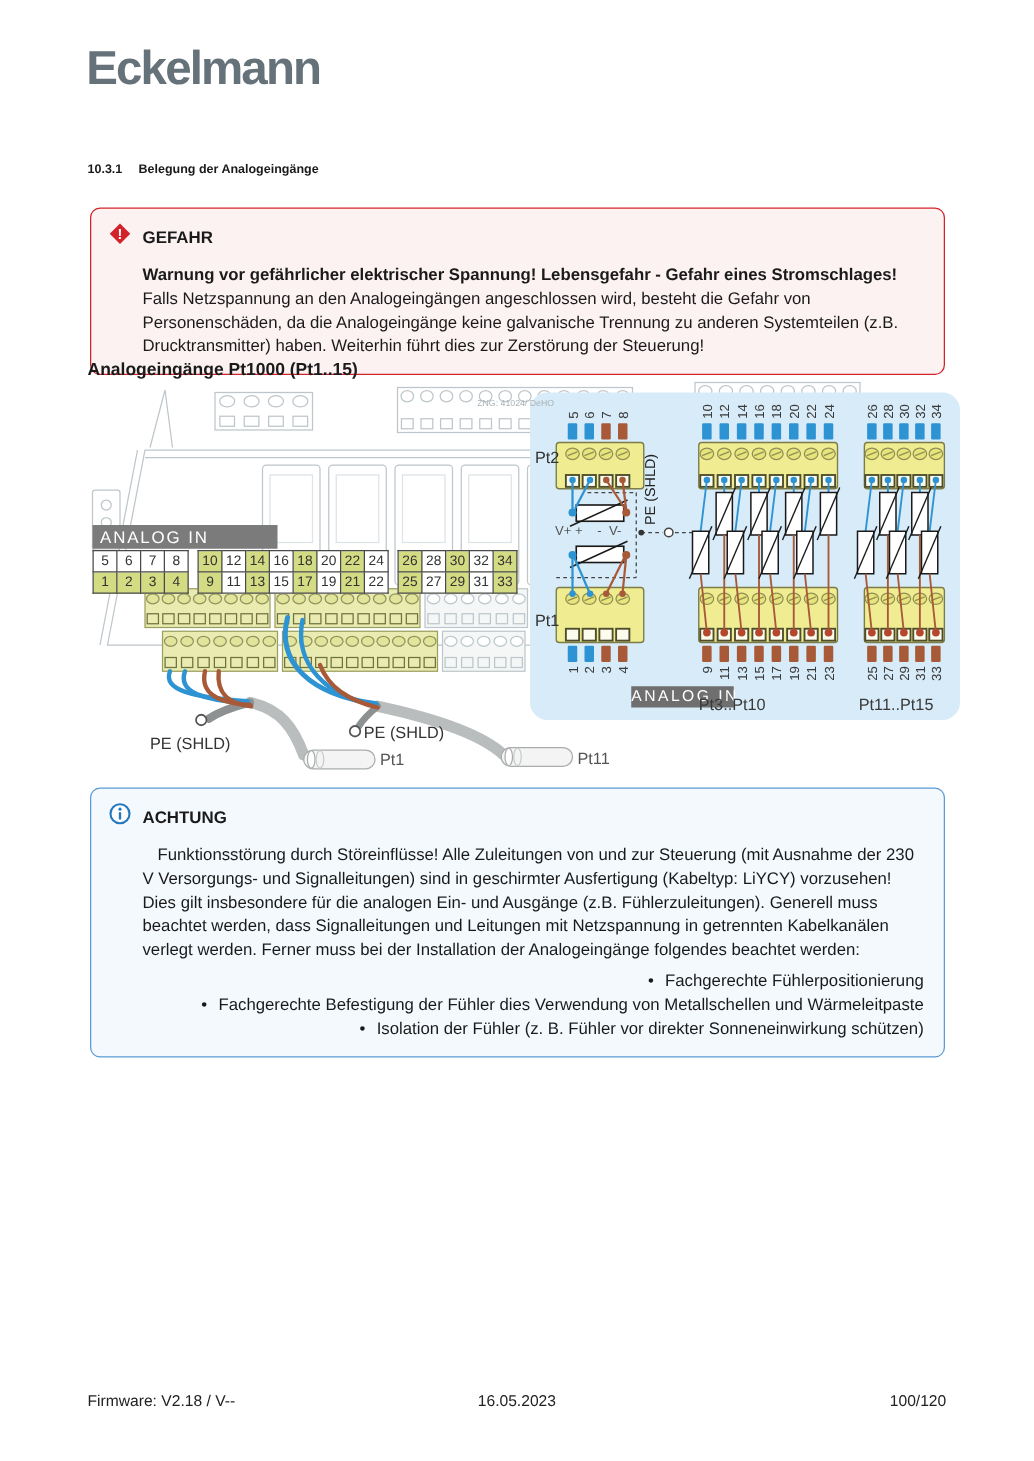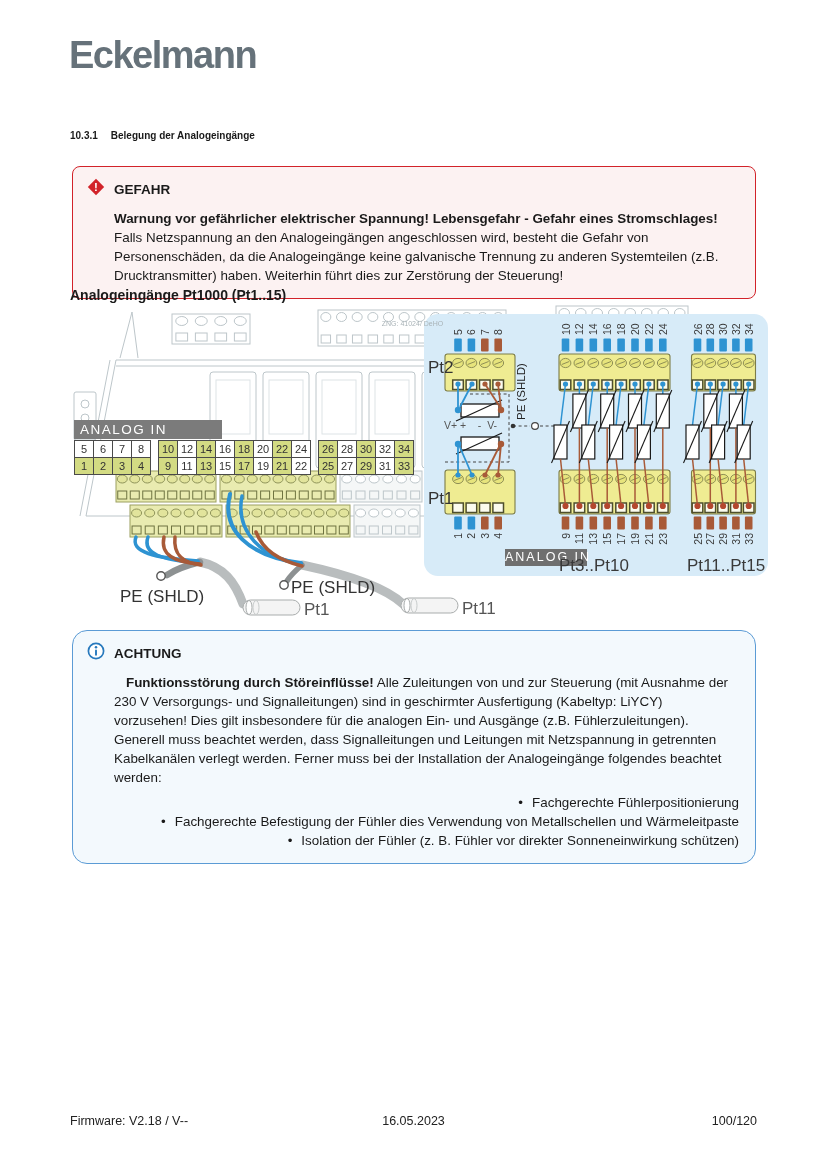--- a/index.html
+++ b/index.html
@@ -10,28 +10,28 @@
   .heading{position:absolute;left:70px;top:130px;font-size:10px;font-weight:bold;}
   .heading .num{margin-right:13px;}
   .box{position:absolute;left:72px;width:684px;border-radius:8px;box-sizing:border-box;
        padding:11px 16px 13px 14px;}
   .danger{top:166px;border:1.6px solid #d2232a;background:#fcf2f2;}
   .notice{top:630px;border:1.6px solid #5b9bd5;background:#f3f9fd;}
   .box-head{display:flex;align-items:center;gap:9px;margin-bottom:9px;}
   .box-title{font-weight:bold;font-size:13.5px;}
   .box-text{margin:0 0 0 27px;font-size:13.4px;line-height:19px;}
   .blead{font-weight:bold;display:block;}
-  .nlead{font-weight:bold;padding-left:12px;}
+  .nlead{font-weight:normal;padding-left:12px;}
   .box-text ul{margin:6px 0 0 5px;padding:0;list-style:none;}
   .box-text li{line-height:19px;text-align:right;}
   .box-text li::before{content:"\2022";margin-right:9px;}
   .fig-title{position:absolute;left:70px;top:287px;font-size:14px;font-weight:bold;}
   .diagram{position:absolute;left:72px;top:304px;width:700px;height:323px;}
   .dsvg{position:absolute;left:0;top:0;width:700px;height:323px;}
-  .lbl{position:absolute;font-size:17px;color:#333;white-space:nowrap;}
+  .lbl{position:absolute;font-size:13px;color:#333;white-space:nowrap;}
   .supply{font-size:10.5px;color:#555;white-space:pre;}
   .pe-rot{left:456px;top:103px;height:13px;font-size:11.5px;color:#222;
           transform-origin:0 100%;transform:rotate(-90deg);}
   .badge{left:433px;top:245px;width:82px;height:17px;line-height:17px;background:#6f6f6f;
          color:#fff;text-align:center;font-size:12.5px;letter-spacing:2px;}
   .glabel{color:#3a3a3a;}
   .zng{left:283px;top:16px;width:115px;text-align:center;font-size:7px;color:#a9b3b7;}
   .atable{position:absolute;left:2px;top:116px;}
   .ahead{width:148px;height:19px;background:#7b7b7b;color:#fff;font-size:13.5px;
          letter-spacing:1.5px;line-height:19px;padding-left:6px;box-sizing:border-box;margin-bottom:1px;}
@@ -637,21 +637,21 @@
     <div class="lbl pe-rot">PE (SHLD)</div>
     <div class="lbl badge" style="background: rgb(111, 111, 111);">ANALOG IN</div>
     <div class="lbl glabel" style="left:487px;top:252px;width:111px">Pt3..Pt10</div>
     <div class="lbl glabel" style="left:615px;top:252px;width:72px">Pt11..Pt15</div>
     <div class="lbl" style="left:48px;top:283px">PE (SHLD)</div>
     <div class="lbl" style="left:219px;top:274px">PE (SHLD)</div>
     <div class="lbl" style="left:232px;top:296px;color:#555">Pt1</div>
     <div class="lbl" style="left:390px;top:295px;color:#555">Pt11</div>
   </div>
 
-  <div class="box notice" style="border-color: rgb(91, 155, 213); background: rgb(243, 249, 253); border-radius: 15px;">
+  <div class="box notice" style="border-color: rgb(91, 155, 213); background: rgb(243, 249, 253);">
     <div class="box-head">
       <span>
         <svg width="18" height="18" viewBox="0 0 18 18">
             <circle cx="9" cy="9" r="7.6" fill="#fff" stroke="#2779bd" stroke-width="1.7"></circle>
             <circle cx="9" cy="5.3" r="1.25" fill="#2779bd"></circle>
             <rect x="8.05" y="7.6" width="1.9" height="6.1" rx="0.95" fill="#2779bd"></rect>
           </svg>
       </span>
       <span class="box-title">ACHTUNG</span>
     </div>

